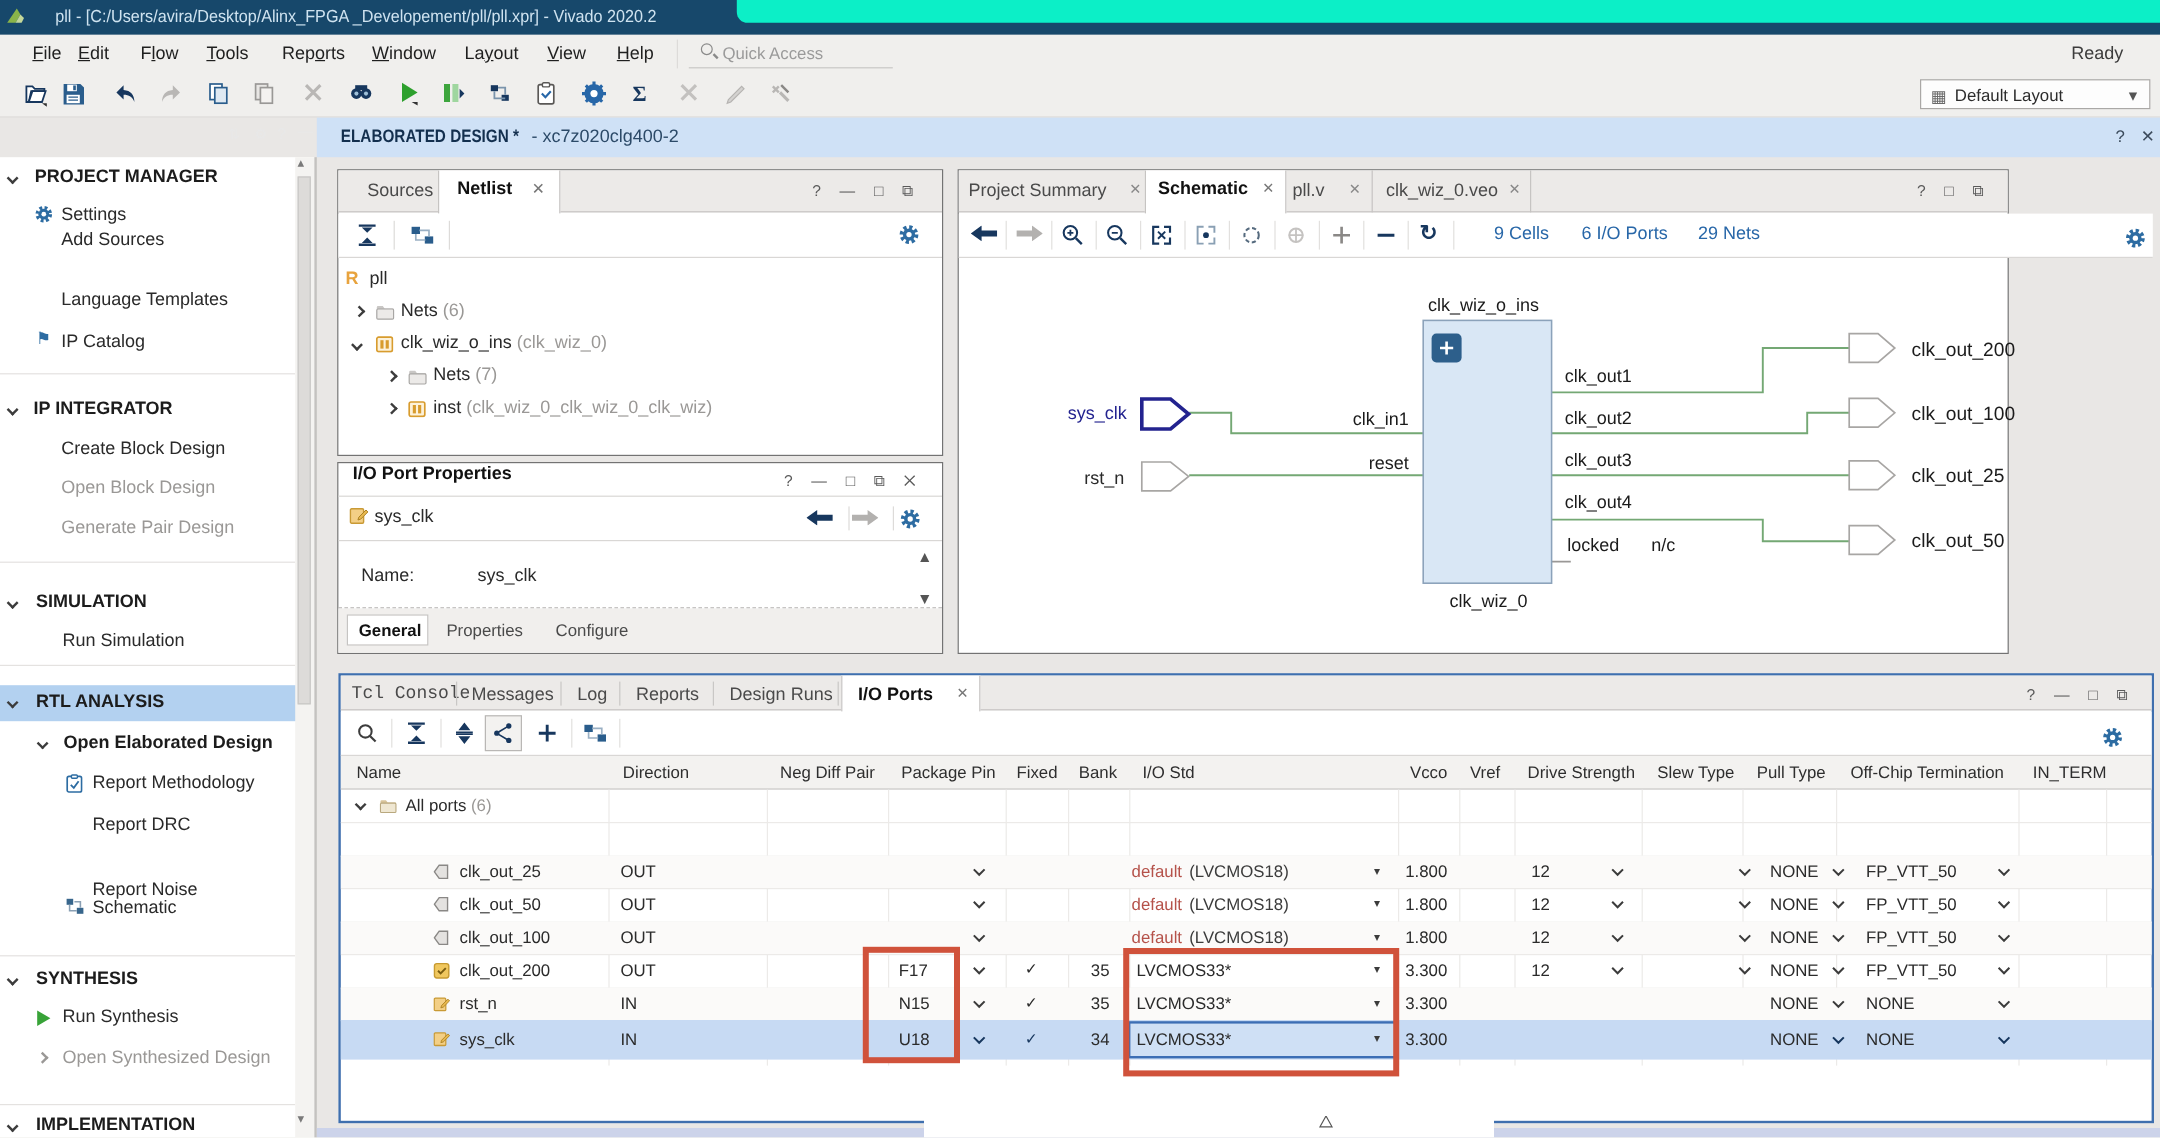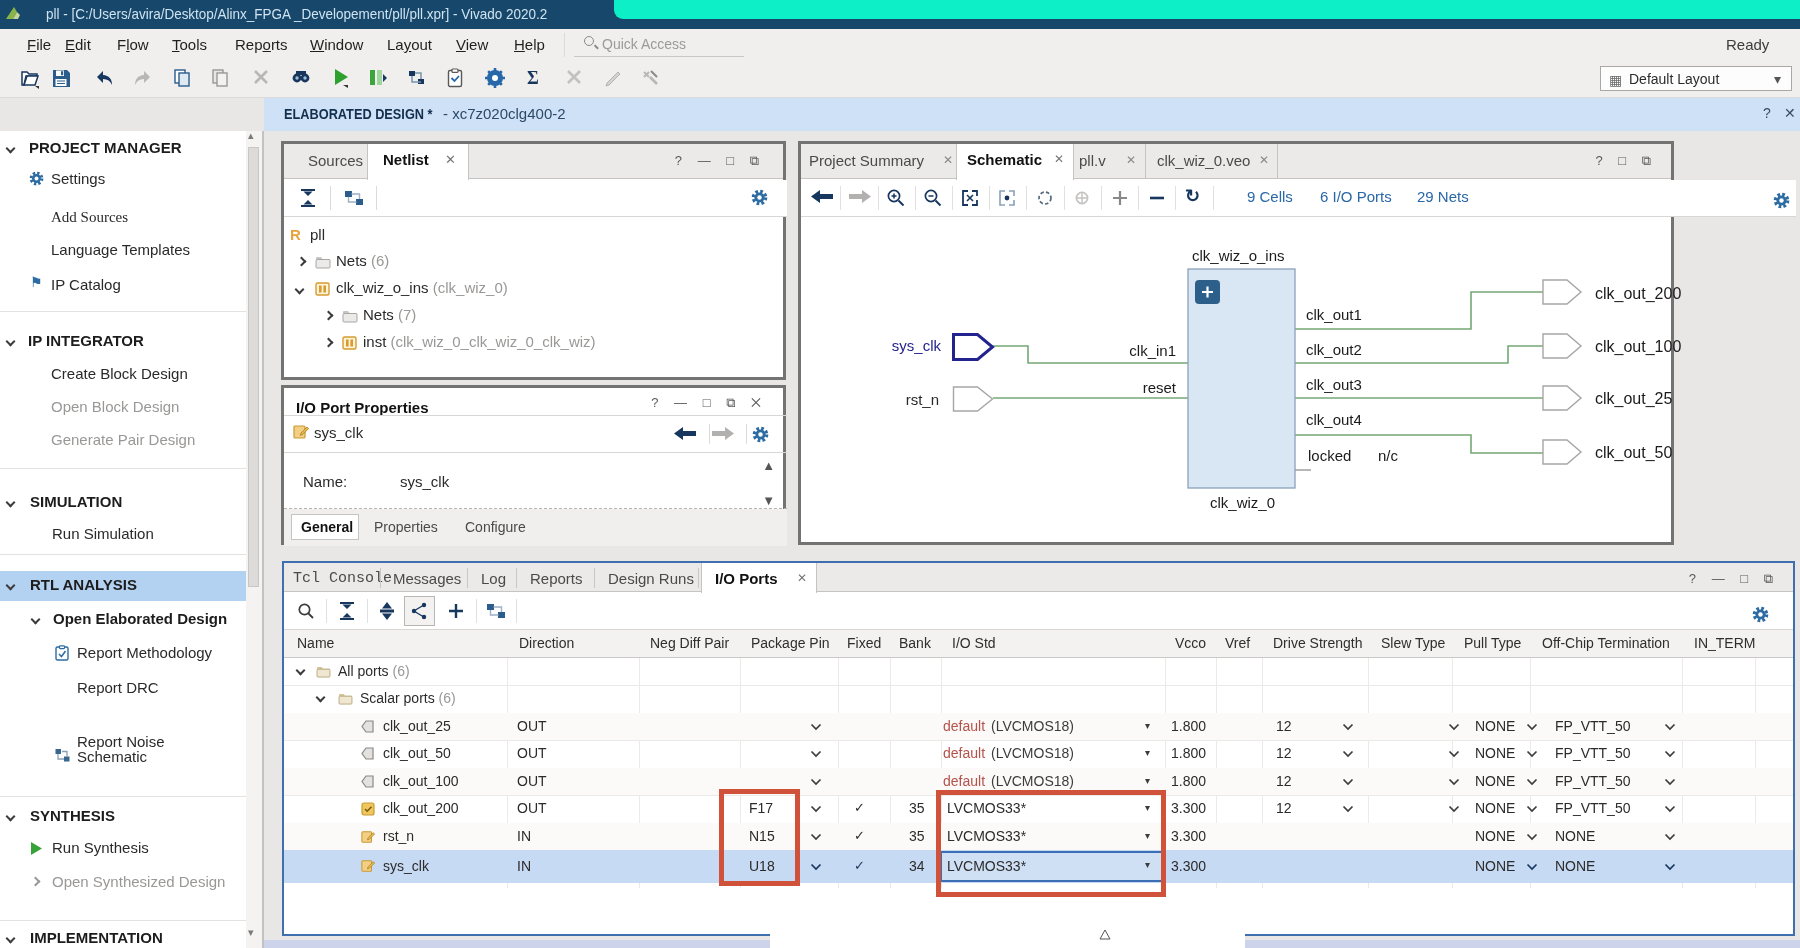--- a/index.html
+++ b/index.html
@@ -26,21 +26,21 @@
 #fnheader .t { position:absolute; left:9px; top:7px; font-weight:bold; font-size:15px; }
 #banner { left:264px; top:98px; width:1536px; height:33px; background:#cfe1f6; }
 #banner .b1 { position:absolute; left:20px; top:7px; font-weight:bold; font-size:15px; color:#132f4e; transform:scaleX(0.85); transform-origin:left; }
 #banner .b2 { position:absolute; top:7px; font-size:15px; color:#2c4a68; }
 #sidebar { left:0; top:131px; width:262px; height:817px; background:#ffffff; }
 #sidebarborder { left:262px; top:131px; width:2px; height:817px; background:#c4c2c0; }
 .sbsec { position:absolute; font-size:15px; font-weight:bold; color:#1c1c1c; }
 .sbitem { position:absolute; font-size:15px; color:#2a2a2a; }
 .sbgray { position:absolute; font-size:15px; color:#9a9896; }
 
-.panel { position:absolute; background:#fff; border:3px solid #737373; }
+.panel { position:absolute; background:#fff; border:1px solid #737373; }
 .tabrow { position:absolute; left:0; top:0; right:0; height:35px; background:#eceae8; border-bottom:1px solid #c6c4c2; }
 .tab { position:absolute; top:0; height:35px; font-size:15px; color:#4a4a4a; }
 .tabactive { background:#fff; border-left:1px solid #c6c4c2; border-right:1px solid #c6c4c2; height:36px; font-weight:bold; color:#111; }
 .wicons { position:absolute; font-size:13px; color:#5a5a5a; letter-spacing:6px; }
 .btab { position:absolute; top:7px; font-size:15px; color:#4a4a4a; }
 .btsep { position:absolute; top:5px; width:1px; height:20px; background:#c9c7c5; }
 .th { position:absolute; top:5px; font-size:14px; color:#2e2e2e; }
 .trow { position:absolute; left:0; width:1509px; }
 .trow span { position:absolute; font-size:14px; color:#2b2b2b; top:5px; }
 .trow span span { position:static; }
@@ -188,21 +188,21 @@
     <span style="position:absolute;left:190px;top:-26px;color:#e8e8e8;font-size:12px;">⇅</span>
     <span style="position:absolute;left:212px;top:-26px;color:#e8e8e8;font-size:12px;">⚙</span>
     <span style="position:absolute;left:231px;top:-27px;color:#e8e8e8;font-size:13px;">?</span>
     <span style="position:absolute;left:248px;top:-30px;color:#e8e8e8;font-size:13px;">—</span>
     <div class="cvd" style="left:7px;top:14px;"></div>
     <span class="sbsec" style="left:29px;top:8px;">PROJECT MANAGER</span>
     <svg style="position:absolute;left:29px;top:40px;" width="15" height="15" viewBox="0 0 20 20">
         <use href="#gear"></use>
       </svg>
     <span class="sbitem" style="left:51px;top:39px;">Settings</span>
-    <span class="sbitem" style="left:51px;top:78px;font-family:Liberation Serif, serif;">Add Sources</span>
+    <span class="sbitem" style="left:51px;top:60px;">Add Sources</span>
     <span class="sbitem" style="left:51px;top:110px;">Language Templates</span>
     <span style="position:absolute;left:30px;top:143px;color:#2d6ca2;font-size:14px;">⚑</span>
     <span class="sbitem" style="left:51px;top:145px;">IP Catalog</span>
     <div style="position:absolute;left:0;top:180px;width:246px;height:1px;background:#e4e2e0;"></div>
 
     <div class="cvd" style="left:7px;top:207px;"></div>
     <span class="sbsec" style="left:28px;top:201px;">IP INTEGRATOR</span>
     <span class="sbitem" style="left:51px;top:234px;">Create Block Design</span>
     <span class="sbgray" style="left:51px;top:267px;">Open Block Design</span>
     <span class="sbgray" style="left:51px;top:300px;">Generate Pair Design</span>
@@ -303,21 +303,21 @@
     <span class="sbitem" style="left:79px;top:162px;">Nets <span style="color:#9a9896">(7)</span></span>
     <div class="cvr" style="left:41px;top:195px;"></div>
     <svg style="position:absolute;left:58px;top:192px;" width="15" height="14" viewBox="0 0 15 14">
         <rect x="1" y="1" width="13" height="12" rx="1.5" fill="#fdf2da" stroke="#d89c2e" stroke-width="1.4"></rect>
         <rect x="4" y="3.5" width="2.6" height="7" fill="#d89c2e"></rect>
         <rect x="8.4" y="3.5" width="2.6" height="7" fill="#d89c2e"></rect>
       </svg>
     <span class="sbitem" style="left:79px;top:189px;">inst <span style="color:#9a9896">(clk_wiz_0_clk_wiz_0_clk_wiz)</span></span>
   </div>
   <div class="panel" id="p-ioprops" style="left:281px; top:385px; width:505px; height:160px;">
-    <span style="position:absolute;left:12px;top:11px;font-weight:bold;font-size:15px;color:#111;">I/O Port Properties</span>
+    <span style="position:absolute;left:12px;top:0;font-weight:bold;font-size:15px;color:#111;">I/O Port Properties</span>
     <span class="wicons" style="right:16px;top:7px;">?&nbsp;—&nbsp;□&nbsp;⧉&nbsp;✕</span>
     <div style="position:absolute;left:0;top:27px;width:503px;height:1px;background:#d9d7d5;"></div>
     <svg style="position:absolute;left:9px;top:36px;" width="16" height="16" viewBox="0 0 16 16">
         <rect x="1" y="2" width="11" height="12" rx="1" fill="#f3cf86" stroke="#c99a35" stroke-width="1.2"></rect>
         <path d="M8 9l6-6 1.6 1.6-6 6-2.3.7z" fill="#e8b84f" stroke="#a87e20" stroke-width="0.8"></path>
       </svg>
     <span style="position:absolute;left:30px;top:36px;font-size:15px;color:#2a2a2a;">sys_clk</span>
     <svg style="position:absolute;left:390px;top:39px;" width="22" height="13" viewBox="0 0 22 13">
         <path d="M9 0L0 6.5 9 13V9h13V4H9z" fill="#17375e"></path>
       </svg>
@@ -549,28 +549,20 @@
 
     <div class="trow" style="top:95px;height:27px;">
       <div class="cvd" style="left:13px;top:9px;"></div>
       <svg style="position:absolute;left:32px;top:8px;" width="15" height="12" viewBox="0 0 16 13">
           <path d="M1 3.5V2a1 1 0 011-1h4l1.5 2H15v1.5z" fill="#d8c49a"></path>
           <rect x="1" y="3.5" width="14" height="8.5" rx="1" fill="#efe7d2" stroke="#b9a87e" stroke-width="1"></rect>
         </svg>
       <span style="left:54px;">All ports <span class="gray">(6)</span></span>
     </div>
     <div class="rowline" style="top:122px;"></div>
-    <div class="trow" style="top:122px;height:28px;">
-      <div class="cvd" style="left:33px;top:9px;"></div>
-      <svg style="position:absolute;left:54px;top:8px;" width="15" height="12" viewBox="0 0 16 13">
-          <path d="M1 3.5V2a1 1 0 011-1h4l1.5 2H15v1.5z" fill="#d8c49a"></path>
-          <rect x="1" y="3.5" width="14" height="8.5" rx="1" fill="#efe7d2" stroke="#b9a87e" stroke-width="1"></rect>
-        </svg>
-      <span style="left:76px;">Scalar ports <span class="gray">(6)</span></span>
-    </div>
     <div class="rowline" style="top:150px;"></div>
 
     <div class="trow" style="top:150px;height:27px;background:#fbfaf9;">
       <svg style="position:absolute;left:77px;top:7px;" width="13" height="13" viewBox="0 0 13 13">
           <path d="M12 1v11H5L1 6.5 5 1z" fill="#e4e2e0" stroke="#8a8886" stroke-width="1.2"></path>
         </svg>
       <span style="left:99px;">clk_out_25</span>
       <span style="left:233px;">OUT</span>
       <svg class="dd" style="position:absolute;left:526px;top:10px;" width="12" height="8" viewBox="0 0 12 8">
           <path d="M1.5 1.5L6 6l4.5-4.5" stroke="#3c3c3c" stroke-width="1.7" fill="none"></path>

